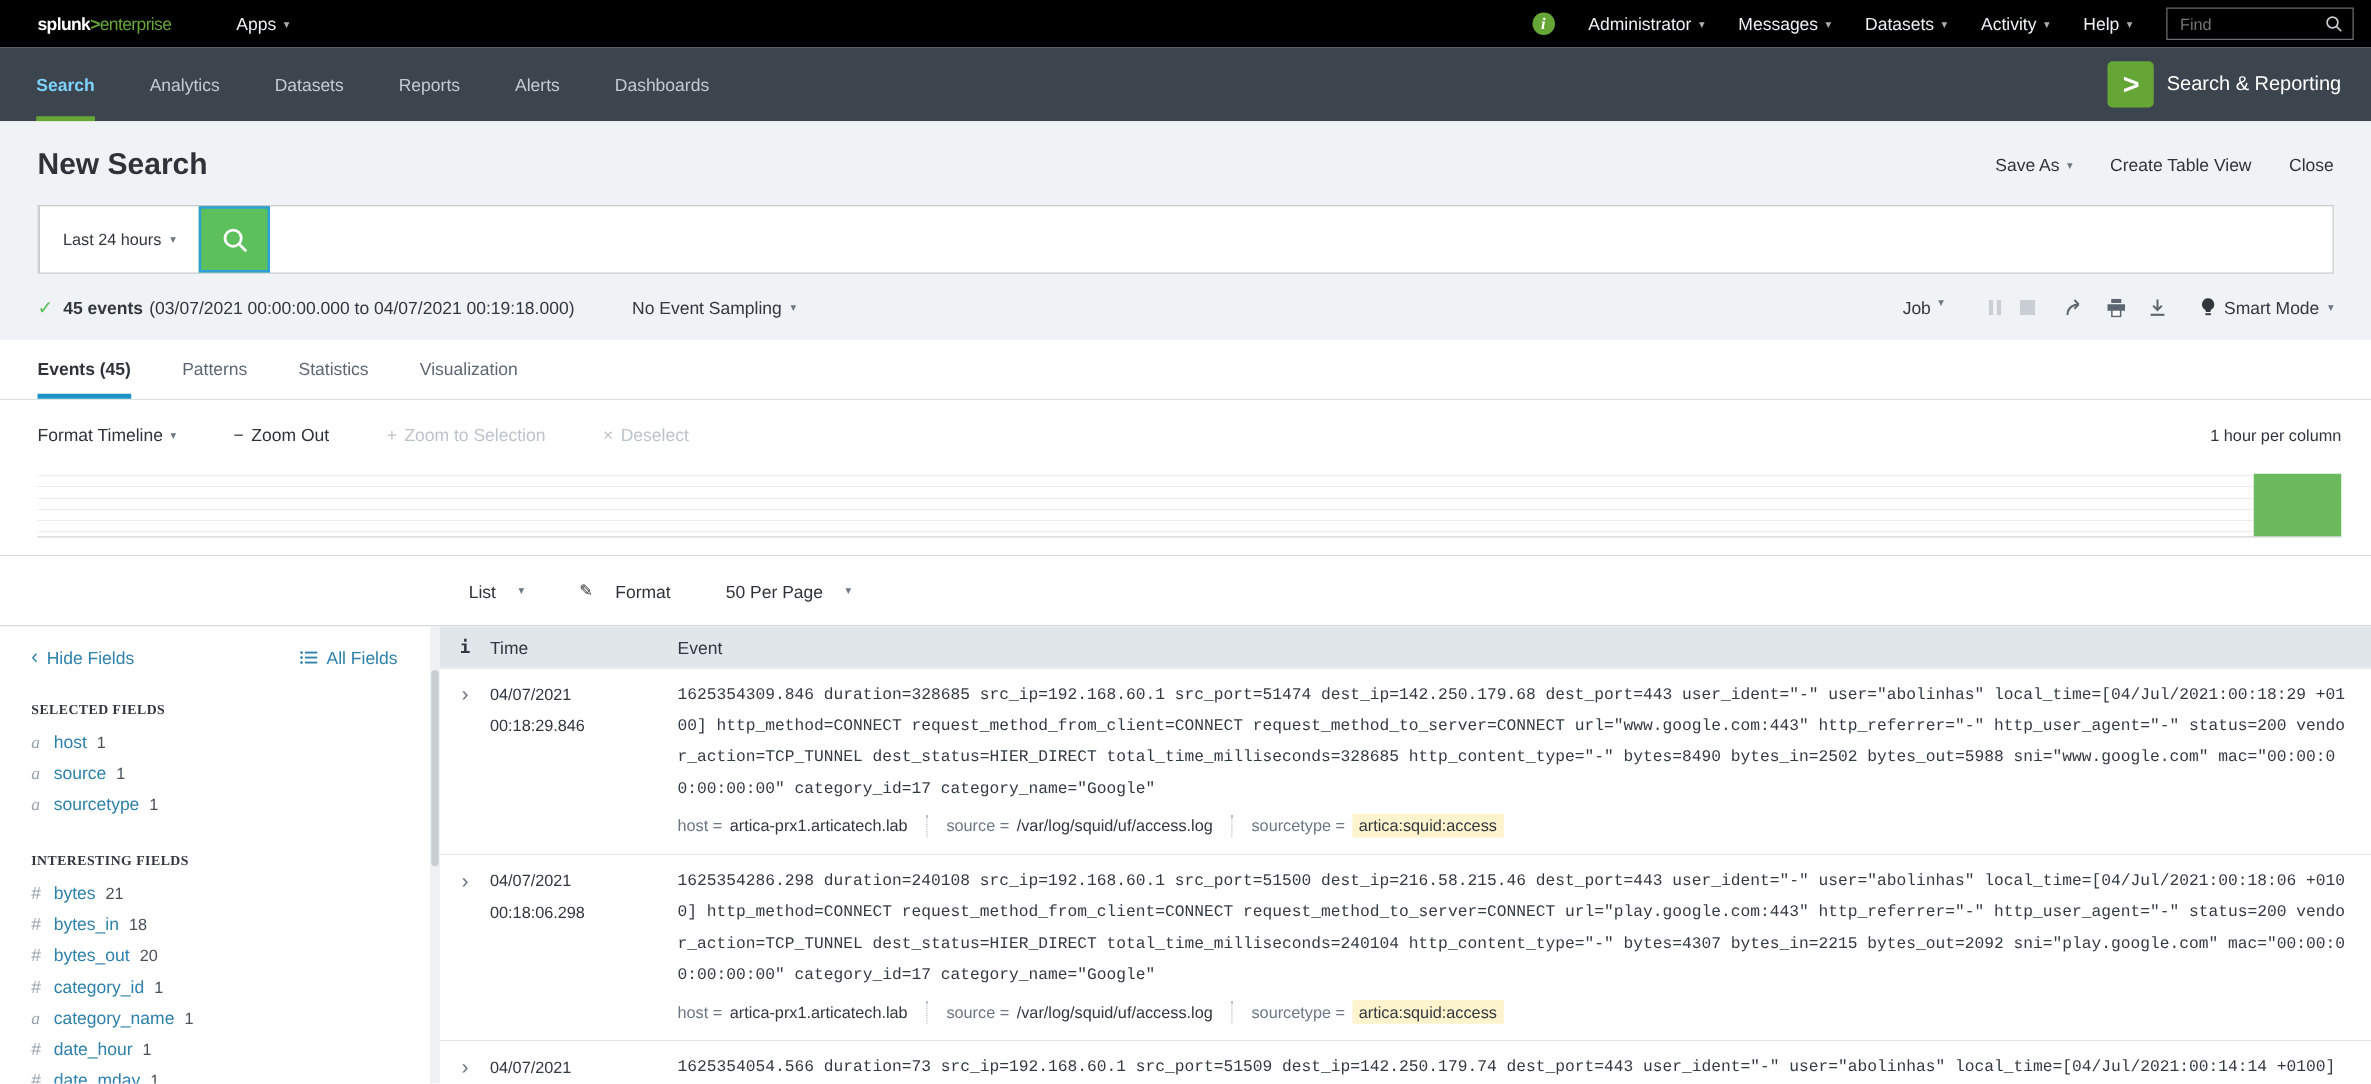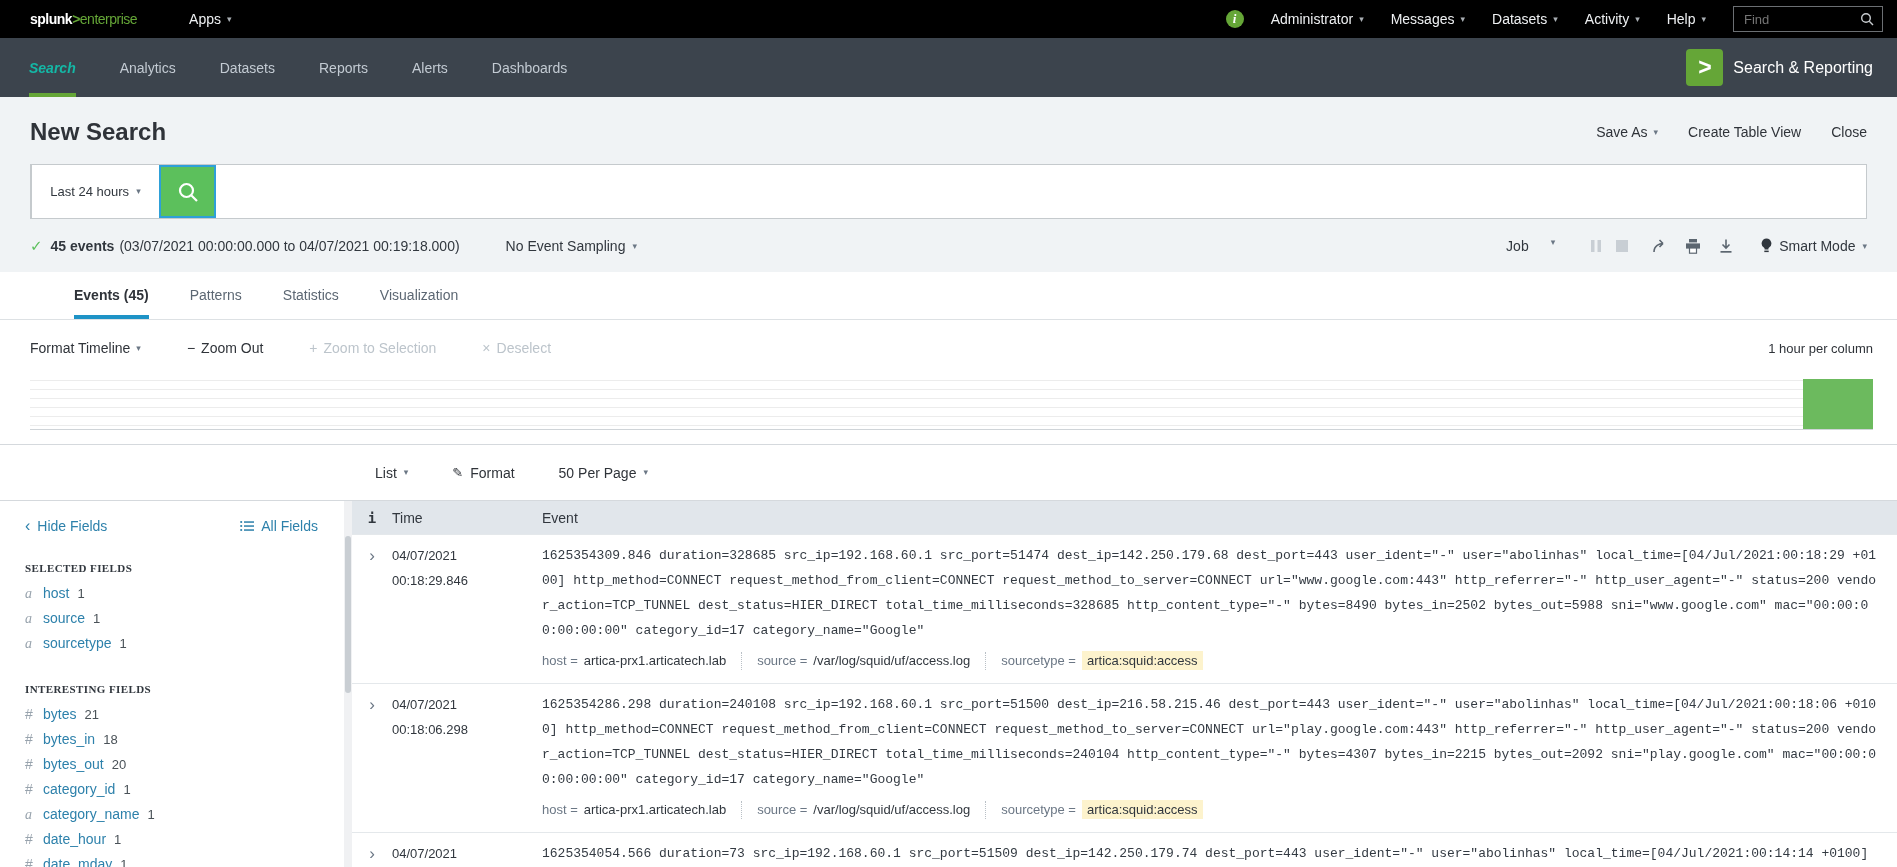--- a/index.html
+++ b/index.html
@@ -22,63 +22,63 @@
   .caret { font-size:9px; color:#a9aeb3; line-height:1; }
   .info-badge { width:18px; height:18px; border-radius:50%; background:#65a637; color:#fff;
     font-family:"Liberation Serif",serif; font-style:italic; font-weight:bold; font-size:13px;
     display:flex; align-items:center; justify-content:center; }
   .find-box { width:150px; height:26px; border:1px solid #6b6f73; background:#000; display:flex; align-items:center; padding:0 8px; }
   .find-box input { flex:1; min-width:0; background:transparent; border:0; outline:0; color:#ddd; font-size:13px; font-family:inherit; }
   
   .appbar { height:59px; flex:0 0 59px; background:#3c444d; display:flex; padding:0 24px 0 29px; }
   .appbar-tabs { display:flex; gap:44px; }
   .app-tab { display:flex; align-items:center; color:#c3cbd3; font-size:14px; border-bottom:4px solid transparent; padding-top:4px; cursor:pointer; }
-  .app-tab.active { color:#14b8a6; border-bottom-color:#65a637; font-weight:bold;font-style:italic; }
+  .app-tab.active { color:#7dd3fc; border-bottom-color:#65a637; font-weight:bold; }
   .appbar-right { margin-left:auto; display:flex; align-items:center; gap:10px; }
   .app-icon { width:37px; height:37px; border-radius:4px; background:#65a637; color:#fff; font-weight:bold; font-size:23px;
     display:flex; align-items:center; justify-content:center; }
   .app-name { color:#fff; font-size:16px; }
   
   .header-section { background:#f0f3f5; padding:0 30px 13px 30px; }
   .title-row { display:flex; justify-content:space-between; align-items:center; padding:21px 0 18px 0; }
   .page-title { font-size:24px; font-weight:bold; color:#2f3339; }
   .header-actions { display:flex; align-items:center; gap:30px; font-size:14px; color:#2f3339; }
   .h-action { display:flex; align-items:center; gap:6px; cursor:pointer; }
   .search-bar { display:flex; height:55px; background:#fff; border:1px solid #c5cacd; }
   .search-input { flex:1; border:0; outline:0; padding:0 16px; font-family:"Liberation Mono","DejaVu Sans Mono",monospace; font-size:14px; color:#2f3339; }
   .time-range { width:128px; border-left:1px solid #c5cacd; display:flex; align-items:center; justify-content:center; gap:7px; font-size:13px; cursor:pointer; }
   .search-btn { width:57px; background:#5cc05c; border:2px solid #2ea0d8; display:flex; align-items:center; justify-content:center; cursor:pointer; }
   .status-row { display:flex; align-items:center; margin-top:14px; font-size:14px; color:#31373e; height:26px; }
   .check-icon { color:#5cc05c; font-size:15px; margin-right:8px; font-weight:bold; }
   .event-count { font-weight:bold; margin-right:5px; }
   .sampling { display:flex; align-items:center; gap:7px; margin-left:46px; cursor:pointer; }
   .status-right { margin-left:auto; display:flex; align-items:center; }
-  .job-menu { display:flex; align-items:flex-start; gap:22px; cursor:pointer; margin-right:28px; }
+  .job-menu { display:flex; align-items:flex-start; gap:6px; cursor:pointer; margin-right:28px; }
   .sicon { display:flex; align-items:center; justify-content:center; width:26px; cursor:pointer; }
   .sicon.dis { cursor:default; }
   .smart-mode { display:flex; align-items:center; gap:7px; margin-left:22px; cursor:pointer; }
   
   .result-tabs { background:#fff; height:48px; flex:0 0 48px; display:flex; gap:41px; padding:0 30px; border-bottom:1px solid #dde1e4; }
   .rtab { display:flex; align-items:center; font-size:14px; color:#5c6773; border-bottom:4px solid transparent; padding-top:2px; cursor:pointer; }
-  .rtab.active { color:#2f3339; font-weight:bold; border-bottom-color:#1e93c6;margin-left:44px; }
+  .rtab.active { color:#2f3339; font-weight:bold; border-bottom-color:#1e93c6; }
   
   .timeline-section { background:#fff; padding:12px 24px 14px 30px; border-bottom:1px solid #d5d9dd; }
   .timeline-controls { display:flex; align-items:center; height:32px; font-size:14px; color:#2f3339; }
   .tl-btn { display:flex; align-items:center; gap:6px; margin-right:46px; cursor:pointer; }
   .tl-btn.dis { color:#bcc4cb; cursor:default; }
   .tl-glyph { font-size:14px; }
   .tl-scale { margin-left:auto; font-size:13px; }
   .timeline-chart { position:relative; height:58px; margin-top:8px;
     background:repeating-linear-gradient(to bottom,#fff 0px,#fff 8px,#ececec 8px,#ececec 9px);
     border-bottom:1px solid #cfd4d8; }
   .timeline-bar { position:absolute; right:0; bottom:0; width:70px; height:50px; background:#6cba5e; cursor:pointer; }
   
   .results-toolbar { background:#fff; height:56px; flex:0 0 56px; border-bottom:1px solid #d5d9dd;
     display:flex; align-items:center; padding-left:375px; gap:44px; font-size:14px; color:#2f3339; }
-  .rt-btn { display:flex; align-items:center; gap:7px; cursor:pointer; }
+  .rt-btn { display:flex; align-items:center; gap:18px; cursor:pointer; }
   
   .main { flex:1; display:flex; overflow:hidden; }
   .fields-sidebar { width:344px; flex:0 0 344px; padding:16px 26px 0 25px; font-size:14px; }
   .sidebar-top { display:flex; justify-content:space-between; align-items:center; }
   .blue-link { color:#2d81ab; display:flex; align-items:center; gap:7px; cursor:pointer; }
   .fields-header { margin-top:27px; font-size:11px; font-weight:bold; color:#31373e; letter-spacing:0.4px;font-family:Liberation Serif, serif; }
   .fields-list { margin-top:7px; }
   .field-item { display:flex; align-items:baseline; height:25px; line-height:25px; cursor:pointer; }
   .field-type { width:18px; color:#98a3ad; font-size:14px; flex:0 0 18px; }
   .field-type.alpha { font-family:"Liberation Serif",serif; font-style:italic; }

